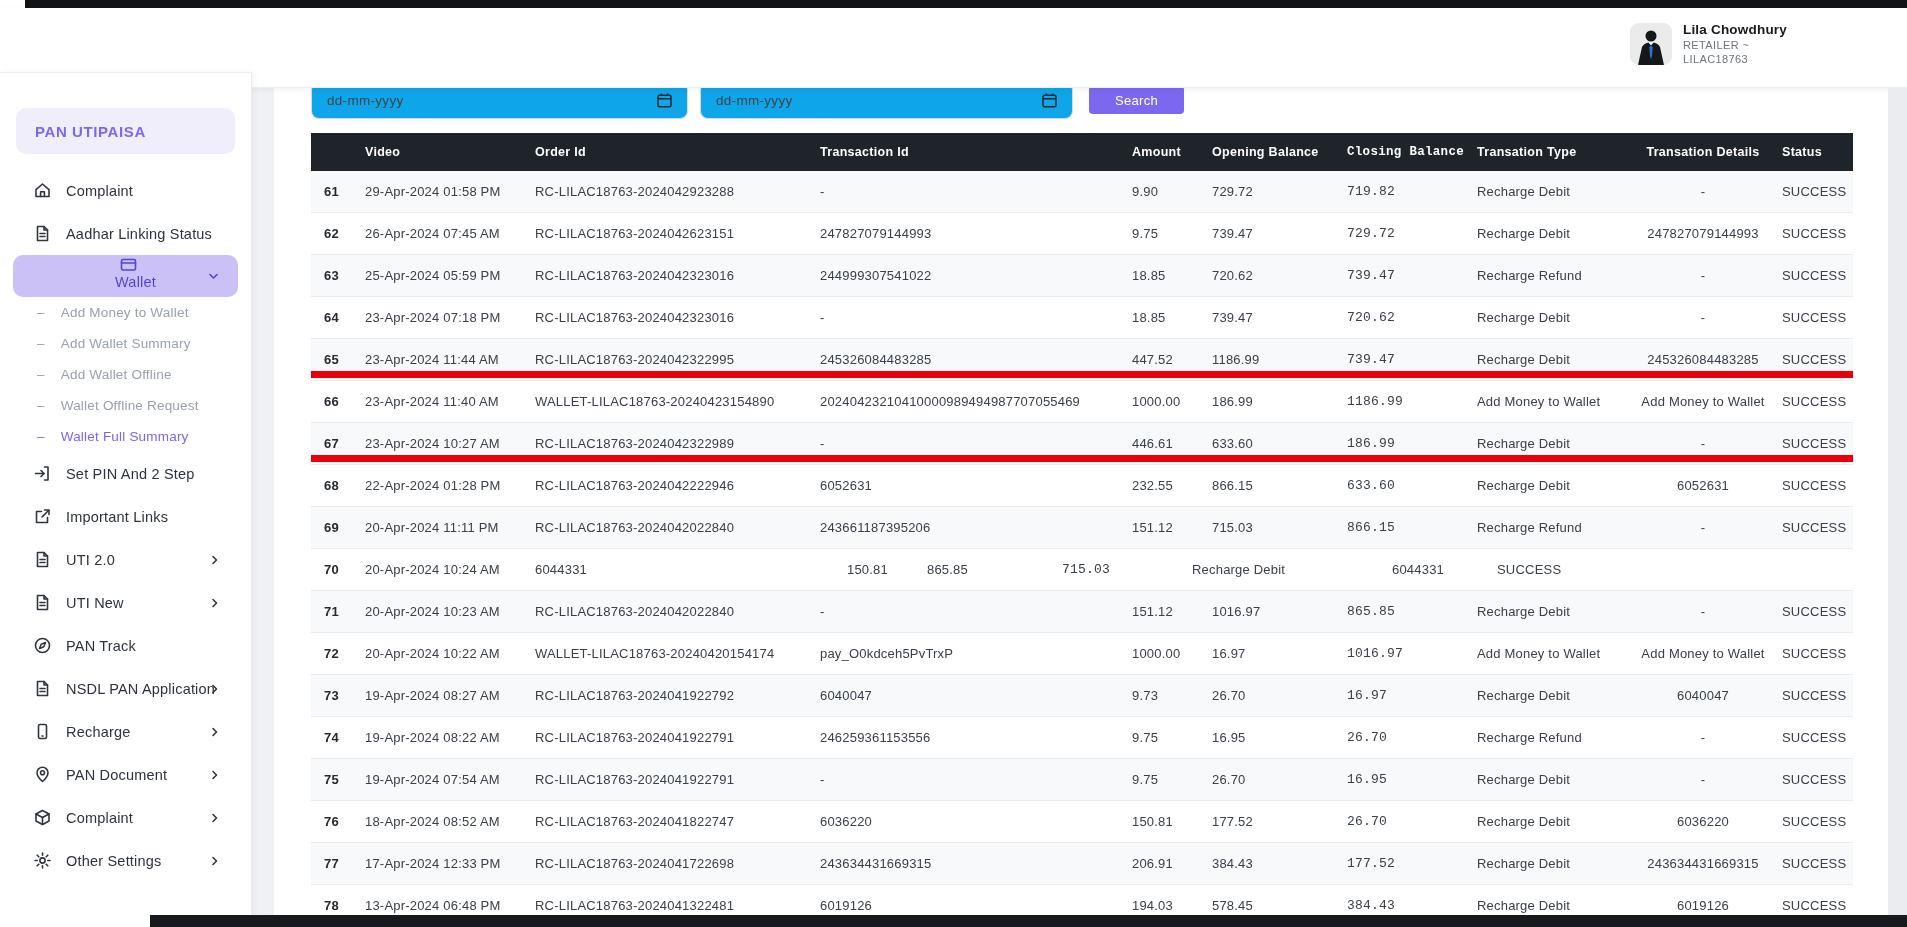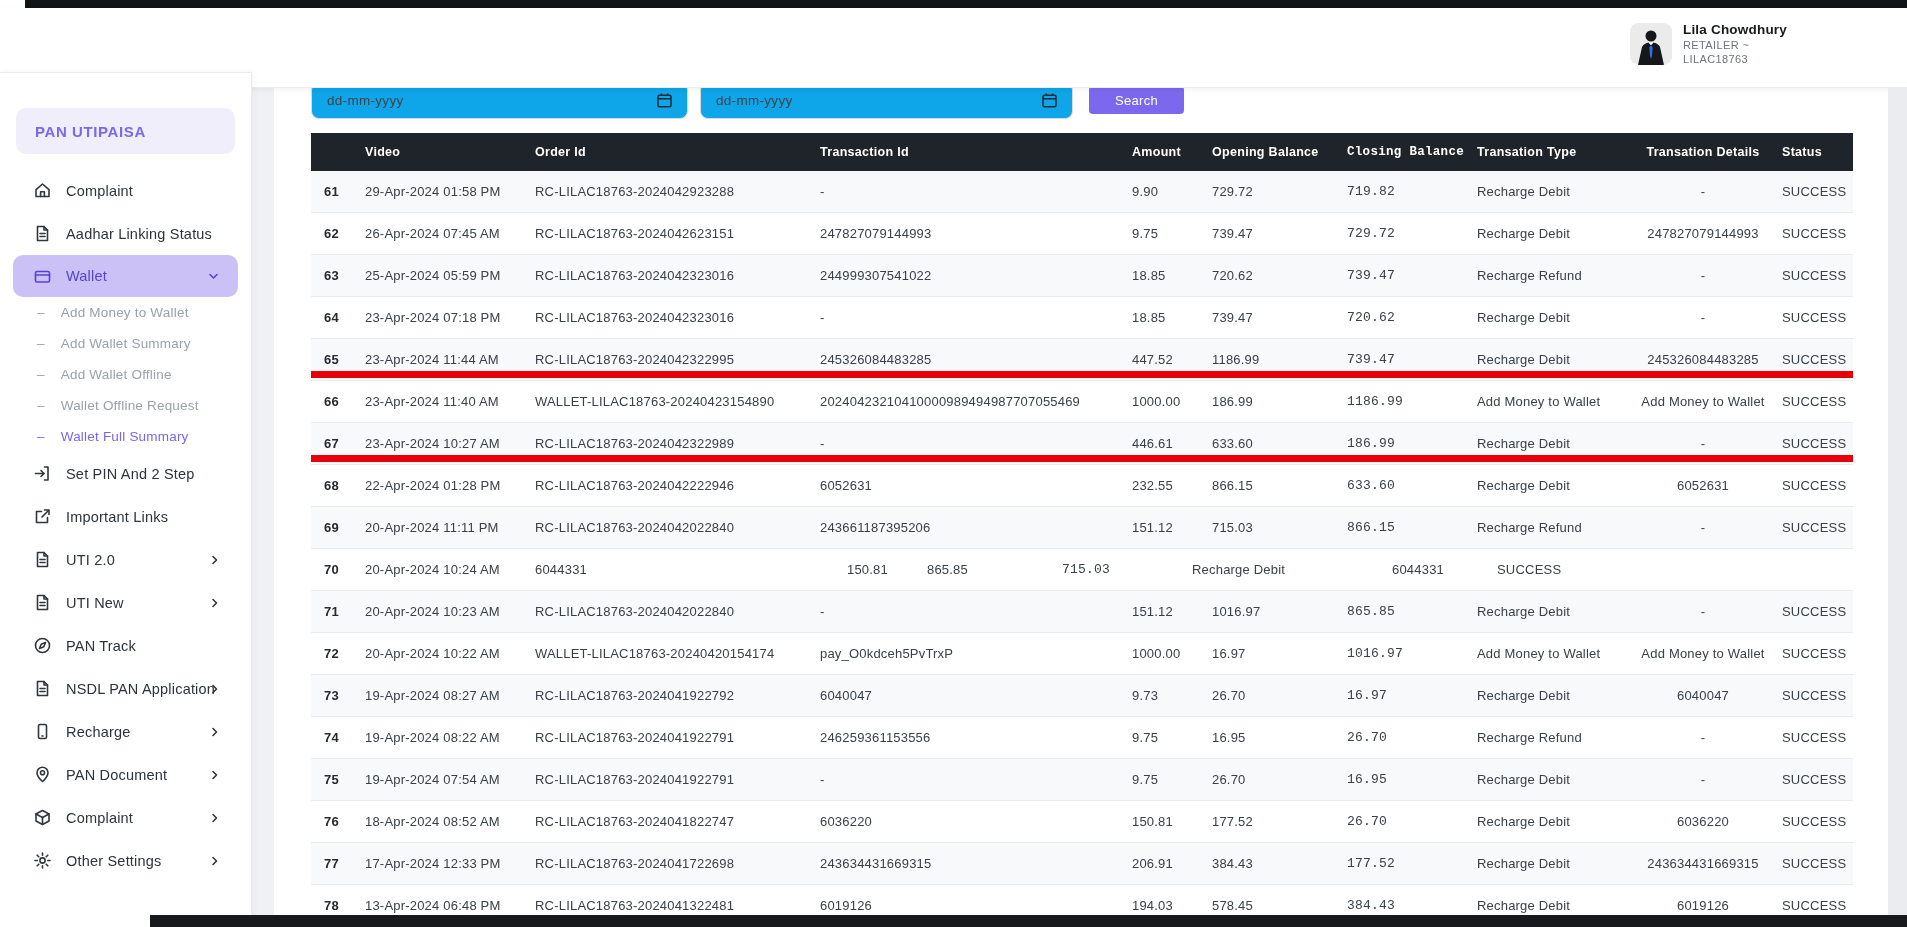--- a/index.html
+++ b/index.html
@@ -24,21 +24,21 @@
     box-shadow:2px 0 6px rgba(20,20,40,.04); z-index:4; overflow:hidden; }
   .brand { margin:35px 16px 0 16px; height:46px; background:#f1eefb; border-radius:10px;
     display:flex; align-items:center; padding-left:19px;
     color:#7c68ee; font-weight:bold; font-size:15px; letter-spacing:.6px; }
   .nav { margin-top:15px; }
   .nav-item { position:relative; height:43px; display:flex; align-items:center; padding-left:33px;
     color:#2d333b; font-size:14.5px; letter-spacing:.2px; cursor:pointer; }
   .nav-item .ic { width:19px; height:19px; margin-right:14px; display:flex; align-items:center; flex:0 0 auto; }
   .nav-item svg { stroke:#30363d; }
   .nav-item.active { background:#cbc1f6; margin:0 13px; padding-left:20px; border-radius:10px;
-    color:#5544d4; height:42px; }
+    color:#5544d4; height:42px;flex-direction:column; }
   .nav-item.active svg { stroke:#5544d4; }
   .nav-item .chev { position:absolute; right:30px; top:50%; transform:translateY(-50%); display:flex; }
   .nav-item.active .chev { right:18px; }
   .nav-sub { position:relative; height:31px; display:flex; align-items:center; padding-left:37px;
     color:#9aa1ab; font-size:13.5px; letter-spacing:.2px; cursor:pointer; }
   .nav-sub .dash { margin-right:16px; }
   .nav-sub.active { color:#7b66ee; }
 
   
   .main { position:absolute; left:252px; top:88px; right:0; bottom:0; background:#fff; }

